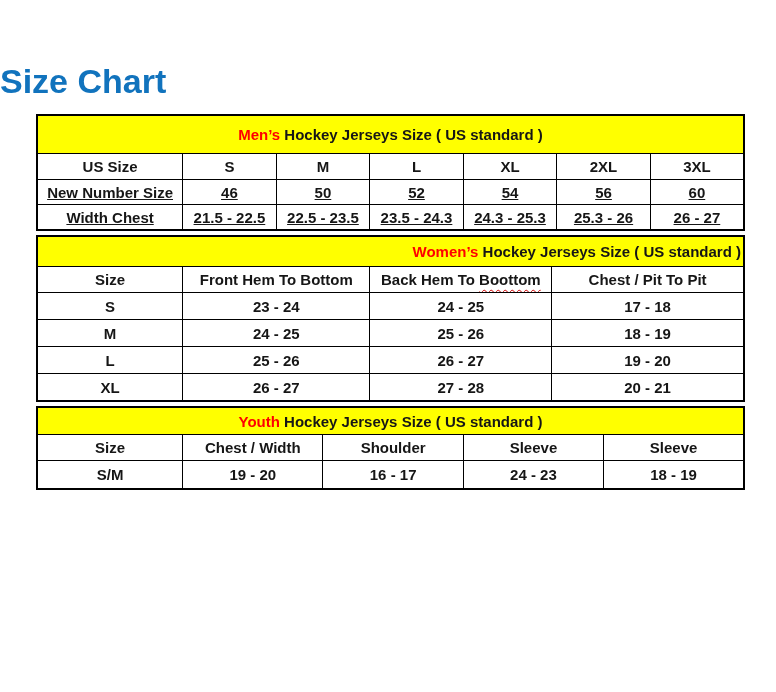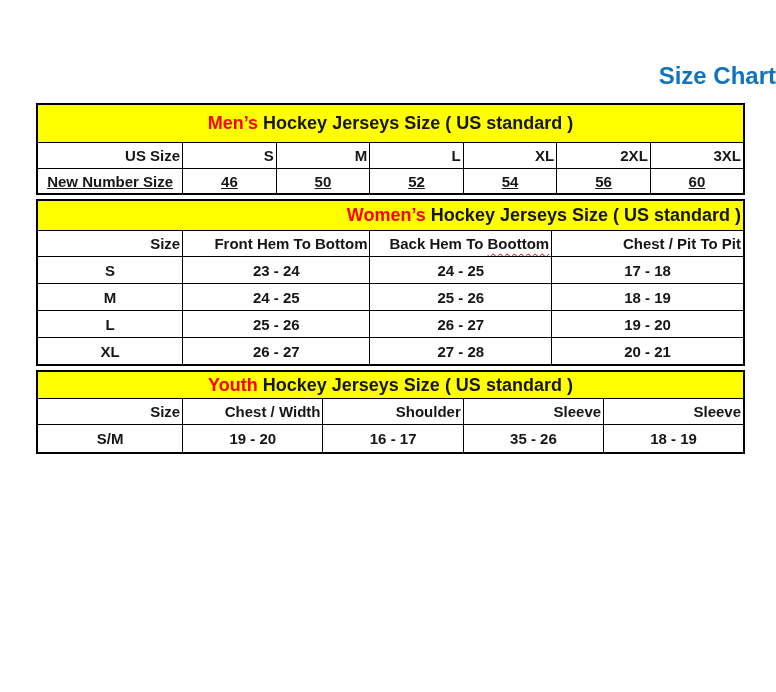--- a/index.html
+++ b/index.html
@@ -6,23 +6,23 @@
     margin: 0; padding: 0;
     width: 776px; height: 692px;
     background: #ffffff;
     overflow: hidden;
     font-family: "Liberation Sans", sans-serif;
   }
   .page-title {
     margin: 0;
     padding-top: 62px;
     padding-bottom: 13px;
-    text-align: right;
+    text-align: left;
     color: #1173BD;
-    font-size: 24px;
+    font-size: 34px;
     font-weight: bold;
     letter-spacing: 0px;
   }
   .sheet {
     width: 709px;
     margin-left: 36px;
   }
   table.size-table {
     border-collapse: collapse;
     table-layout: fixed;
@@ -36,27 +36,27 @@
     vertical-align: middle;
     font-weight: bold;
     color: #161616;
     font-size: 15px;
     padding: 0 2px;
     overflow: hidden;
     white-space: nowrap;
   }
   tr.band th {
     background: #FFFF00;
-    font-size: 18px;
+    font-size: 15px;
     height: 37px;
   }
   #womens-table tr.band th { height: 29px; text-align: right; }
   #youth-table tr.band th  { height: 26px; }
   tr.band .hl { color: #FF0000; }
-  tr.cols th { height: 25px; text-align: right; }
+  tr.cols th { height: 25px; }
   #mens-table td   { height: 24px; text-decoration: underline; }
   #womens-table td { height: 26px; }
   #youth-table td  { height: 27px; }
   .squiggle {
     text-decoration-line: underline;
     text-decoration-style: wavy;
     text-decoration-color: #CC0000;
     text-decoration-thickness: 1px;
     text-underline-offset: 4px;
   }
@@ -94,20 +94,29 @@
     </thead>
     <tbody>
       <tr>
         <td>New Number Size</td>
         <td>46</td>
         <td>50</td>
         <td>52</td>
         <td>54</td>
         <td>56</td>
         <td>60</td>
+      </tr>
+      <tr>
+        <td>Width Chest</td>
+        <td>21.5 - 22.5</td>
+        <td>22.5 - 23.5</td>
+        <td>23.5 - 24.3</td>
+        <td>24.3 - 25.3</td>
+        <td>25.3 - 26</td>
+        <td>26 - 27</td>
       </tr>
     </tbody>
   </table>
 
   <table class="size-table" id="womens-table">
     <colgroup>
       <col style="width:20.6%">
         <col style="width:26.5%">
         <col style="width:25.7%">
         <col style="width:27.2%">
@@ -169,19 +178,19 @@
         <th>Shoulder</th>
         <th>Sleeve</th>
         <th>Sleeve</th>
       </tr>
     </thead>
     <tbody>
       <tr>
         <td>S/M</td>
         <td>19 - 20</td>
         <td>16 - 17</td>
-        <td>35 - 26</td>
+        <td>24 - 23</td>
         <td>18 - 19</td>
       </tr>
     </tbody>
   </table>
 
 </div>
 
 </body></html>

